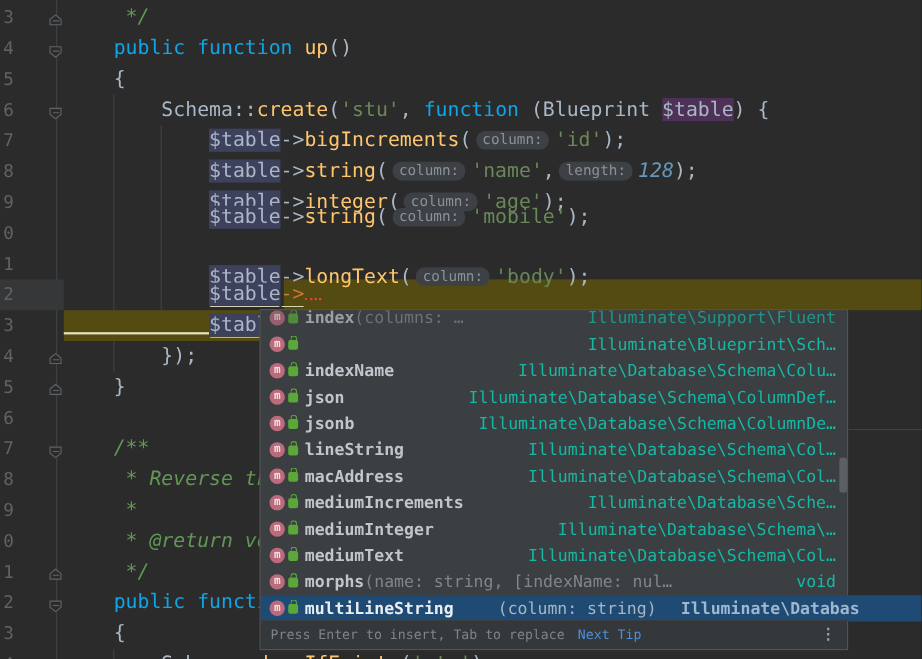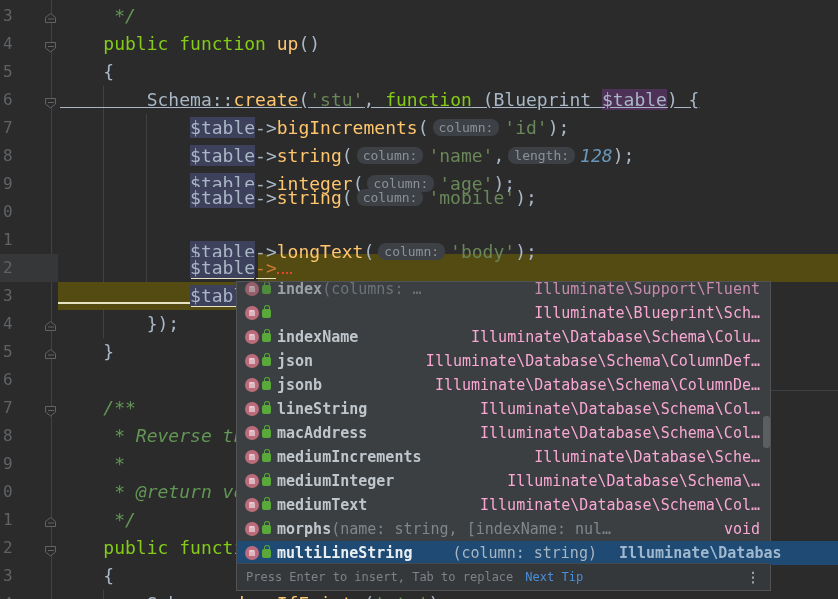--- a/index.html
+++ b/index.html
@@ -11,21 +11,21 @@
   #guide-1{left:103px;top:86px;height:252px;}
   #guide-2{left:146px;top:114px;height:196px;}
   #guide-3{left:103px;top:590px;height:9px;}
   .gut-num{position:absolute;left:3px;width:20px;height:28px;line-height:28px;
            font-size:16px;color:#606366;}
   .fold-marker{position:absolute;left:44px;width:13px;height:13px;cursor:pointer;}
   
   .code-line{position:absolute;left:60px;height:28px;line-height:28px;white-space:pre;
              font-size:18px;color:#a9b7c6;}
   .tk-p{color:#a9b7c6;}
-  .tk-k{color:#84cc16;}
+  .tk-k{color:#0ea5e9;}
   .tk-f{color:#ffc66d;}
   .tk-s{color:#6a8759;}
   .tk-n{color:#6897bb;font-style:italic;}
   .tk-d{color:#629755;font-style:italic;}
   .tk-h{display:inline-block;font-size:13px;line-height:17px;background:#3d4145;color:#8c9199;
         border-radius:8px;padding:0 6px;margin:0 5px 0 4px;position:relative;top:-2px;
         font-style:normal;}
   .tk-vr{background:#3e415c;}
   .tk-vw{background:#4e3156;}
   .tk-vu{background:#3e415c;box-shadow:0 2px 0 -1px #e8e4c3;}
@@ -37,21 +37,21 @@
          border:1px solid #515355;box-sizing:border-box;z-index:10;}
   .popup-viewport{position:absolute;left:0;top:0;width:533px;height:259px;overflow:hidden;}
   .popup-row{position:absolute;left:0;width:533px;height:24px;line-height:24px;font-size:15px;
              cursor:pointer;}
   .popup-row.sel{width:601px;background:#1e4a73;}
   .popup-row.dim{opacity:.72;}
   .pr-name{position:absolute;left:40px;font-weight:bold;color:#bfc6cc;white-space:pre;}
   .popup-row.sel .pr-name{color:#e9eef3;}
   .pr-sig{font-weight:normal;color:#7f868c;}
   .popup-row.sel .pr-sig{color:#a8b6c2;padding-left:40px;}
-  .pr-type{position:absolute;right:10px;color:#f9a8d4;white-space:pre;}
+  .pr-type{position:absolute;right:10px;color:#14b8a6;white-space:pre;}
   .pr-type.inline{position:static;margin-left:22px;color:#9fb8cf;}
   .ic-method{position:absolute;left:8px;top:5px;width:14px;height:14px;border-radius:50%;
              background:#bb6b7c;color:#f3e2e7;font-size:10px;line-height:14px;text-align:center;
              font-weight:bold;}
   .ic-lock{position:absolute;left:25px;top:8px;width:9px;height:9px;border-radius:2px;
            background:#59a839;}
   .ic-lock:before{content:"";position:absolute;left:2px;top:-4px;width:4px;height:4px;
            border:1.5px solid #59a839;border-bottom:none;border-radius:3px 3px 0 0;}
   .popup-scroll{position:absolute;left:526px;top:134px;width:7px;height:32px;background:#5c5f61;
                 border-radius:3px;cursor:pointer;z-index:11;}
@@ -131,21 +131,21 @@
           <path d="M1.5 2.5 h10 v5.5 l-5 4 -5 -4 z" fill="#2b2b2b" stroke="#5f6468"></path>
           <path d="M4 6.5 h6" stroke="#5f6468"></path>
         </svg></span>
       <span class="gut-num" style="top: 562px;">3</span>
       <span class="gut-num" style="top: 590px;">4</span>
     </div>
   <div id="code-layer">
       <div class="code-line" style="top: 2px;"><span class="tk-d">     */</span></div>
       <div class="code-line" style="top: 30px;"><span class="tk-p">    </span><span class="tk-k">public function </span><span class="tk-f">up</span><span class="tk-p">()</span></div>
       <div class="code-line" style="top: 58px;"><span class="tk-p">    {</span></div>
-      <div class="code-line" style="top: 86px; text-decoration: underline;"><span class="tk-p">        Schema::</span><span class="tk-f">create</span><span class="tk-p">(</span><span class="tk-s">'stu'</span><span class="tk-p">, </span><span class="tk-k">function</span><span class="tk-p"> (Blueprint </span><span class="tk-vw">$table</span><span class="tk-p">) {</span></div>
+      <div class="code-line" style="top: 86px;"><span class="tk-p">        Schema::</span><span class="tk-f">create</span><span class="tk-p">(</span><span class="tk-s">'stu'</span><span class="tk-p">, </span><span class="tk-k">function</span><span class="tk-p"> (Blueprint </span><span class="tk-vw">$table</span><span class="tk-p">) {</span></div>
       <div class="code-line" style="top: 114px;"><span class="tk-p">            </span><span class="tk-vr">$table</span><span class="tk-p">-&gt;</span><span class="tk-f">bigIncrements</span><span class="tk-p">(</span><span class="tk-h">column:</span><span class="tk-s">'id'</span><span class="tk-p">);</span></div>
       <div class="code-line" style="top: 142px;"><span class="tk-p">            </span><span class="tk-vr">$table</span><span class="tk-p">-&gt;</span><span class="tk-f">string</span><span class="tk-p">(</span><span class="tk-h">column:</span><span class="tk-s">'name'</span><span class="tk-p">,</span><span class="tk-h">length:</span><span class="tk-n">128</span><span class="tk-p">);</span></div>
       <div class="code-line" style="top: 170px;"><span class="tk-p">            </span><span class="tk-vr">$table</span><span class="tk-p">-&gt;</span><span class="tk-f">integer</span><span class="tk-p">(</span><span class="tk-h">column:</span><span class="tk-s">'age'</span><span class="tk-p">);</span></div>
       <div class="code-line" style="top: 184px;"><span class="tk-p">            </span><span class="tk-vr">$table</span><span class="tk-p">-&gt;</span><span class="tk-f">string</span><span class="tk-p">(</span><span class="tk-h">column:</span><span class="tk-s">'mobile'</span><span class="tk-p">);</span></div>
       <div class="code-line" style="top: 238px;"><span class="tk-p">            </span><span class="tk-vr">$table</span><span class="tk-p">-&gt;</span><span class="tk-f">longText</span><span class="tk-p">(</span><span class="tk-h">column:</span><span class="tk-s">'body'</span><span class="tk-p">);</span></div>
       <div class="code-line" style="top: 254px;"><span class="tk-p">            </span><span class="tk-vu">$table</span><span class="tk-au">-&gt;</span><span class="tk-sq"></span></div>
       <div class="code-line" style="top: 282px;"><span class="tk-p">            </span><span class="tk-vu">$table</span></div>
       <div class="code-line" style="top: 310px;"><span class="tk-p">        });</span></div>
       <div class="code-line" style="top: 338px;"><span class="tk-p">    }</span></div>
       <div class="code-line" style="top: 366px;"><span class="tk-p"></span></div>

